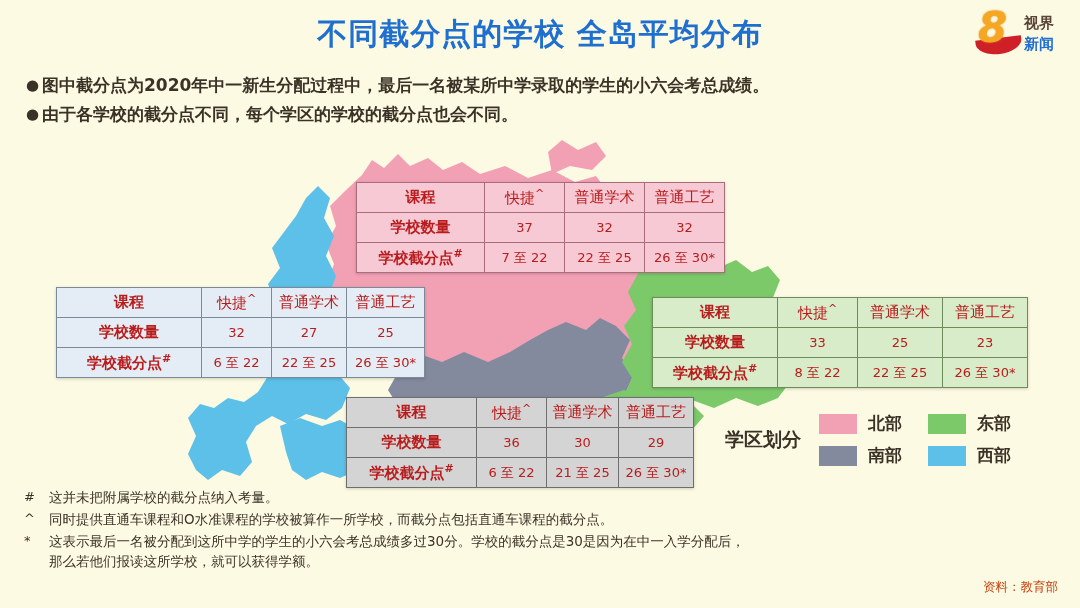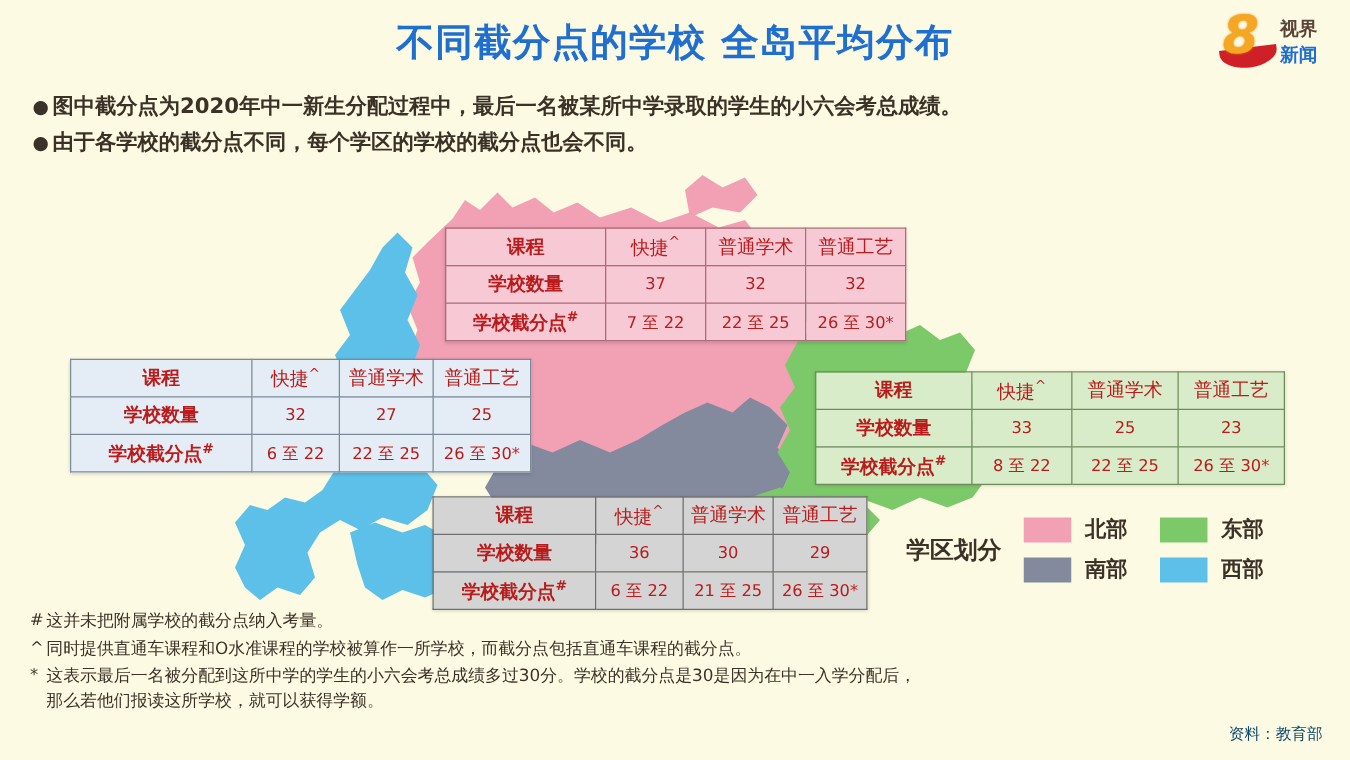--- a/index.html
+++ b/index.html
@@ -228,29 +228,29 @@
     color: #3b3227;
     line-height: 20px;
     margin-bottom: 2px;
   }
   .fn-mark {
     flex: 0 0 13px;
     width: 13px;
     font-size: 13px;
     line-height: 20px;
   }
-  .fn-text { flex: 1; }
+  .fn-text { flex: 1; margin-left: 12px; }
   .fn-line { display: block; }
 
   .source {
     position: absolute;
     right: 22px;
     bottom: 12px;
     font-size: 12.5px;
-    color: #0c4a6e;
+    color: #c2410c;
     white-space: nowrap;
   }
 </style>
 </head>
 <body>
 
 <div id="stage">
 
   <div class="title">不同截分点的学校 全岛平均分布</div>
 

